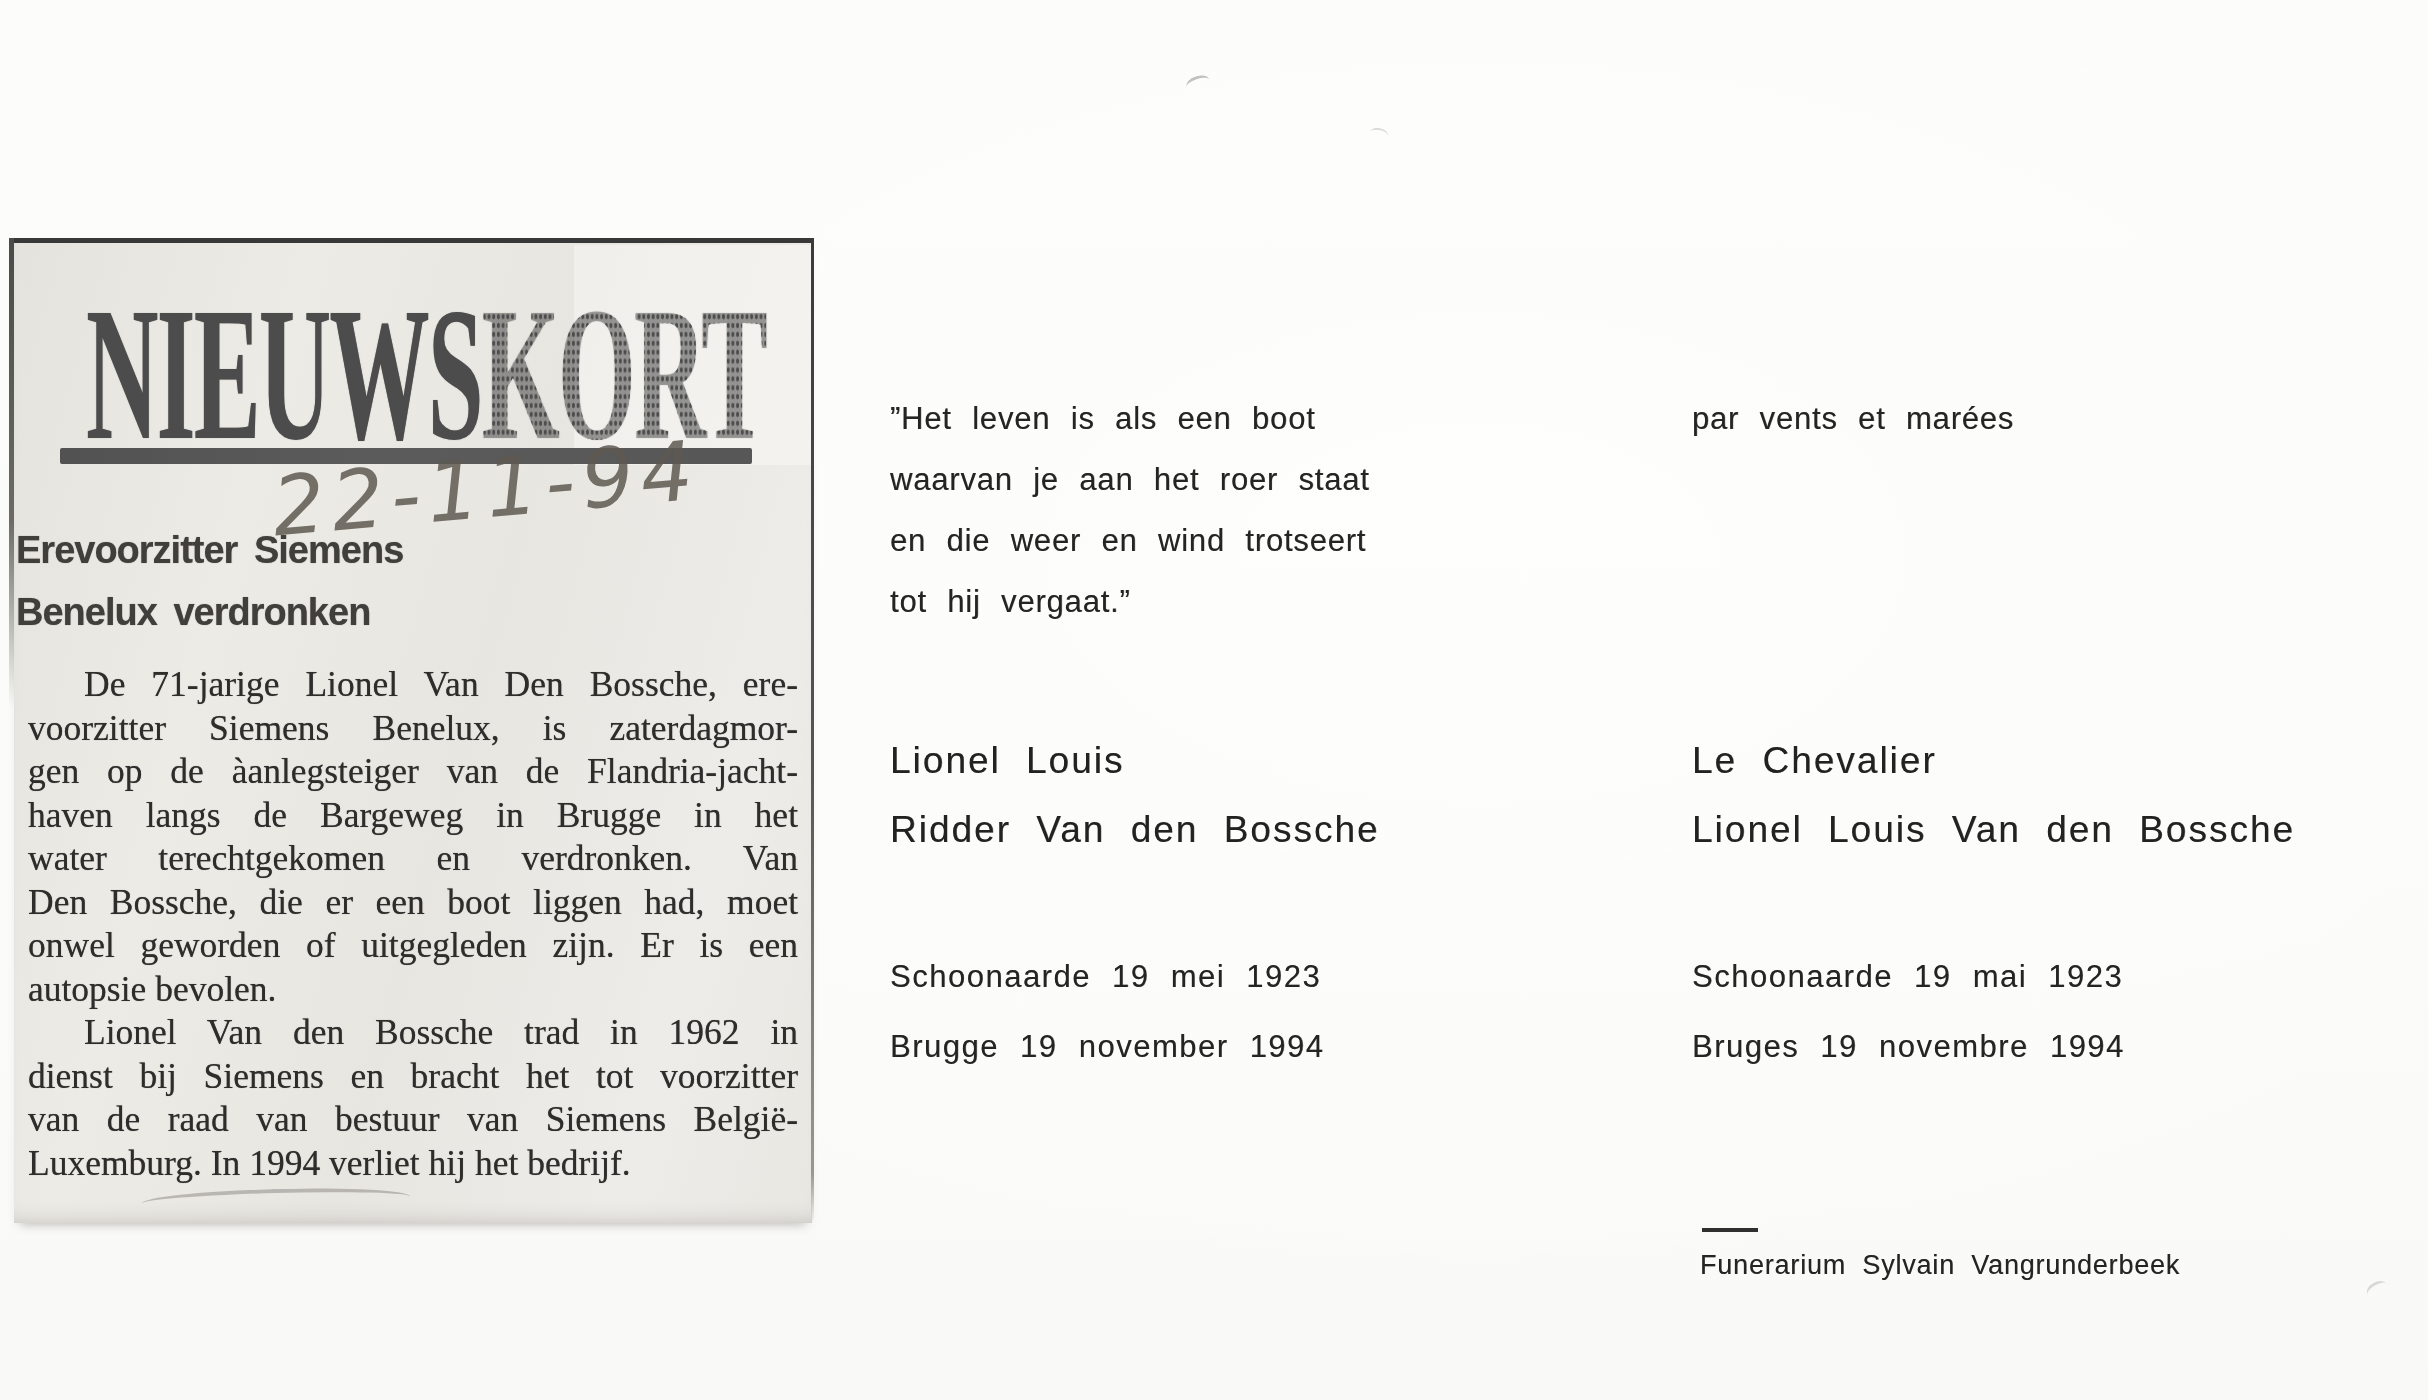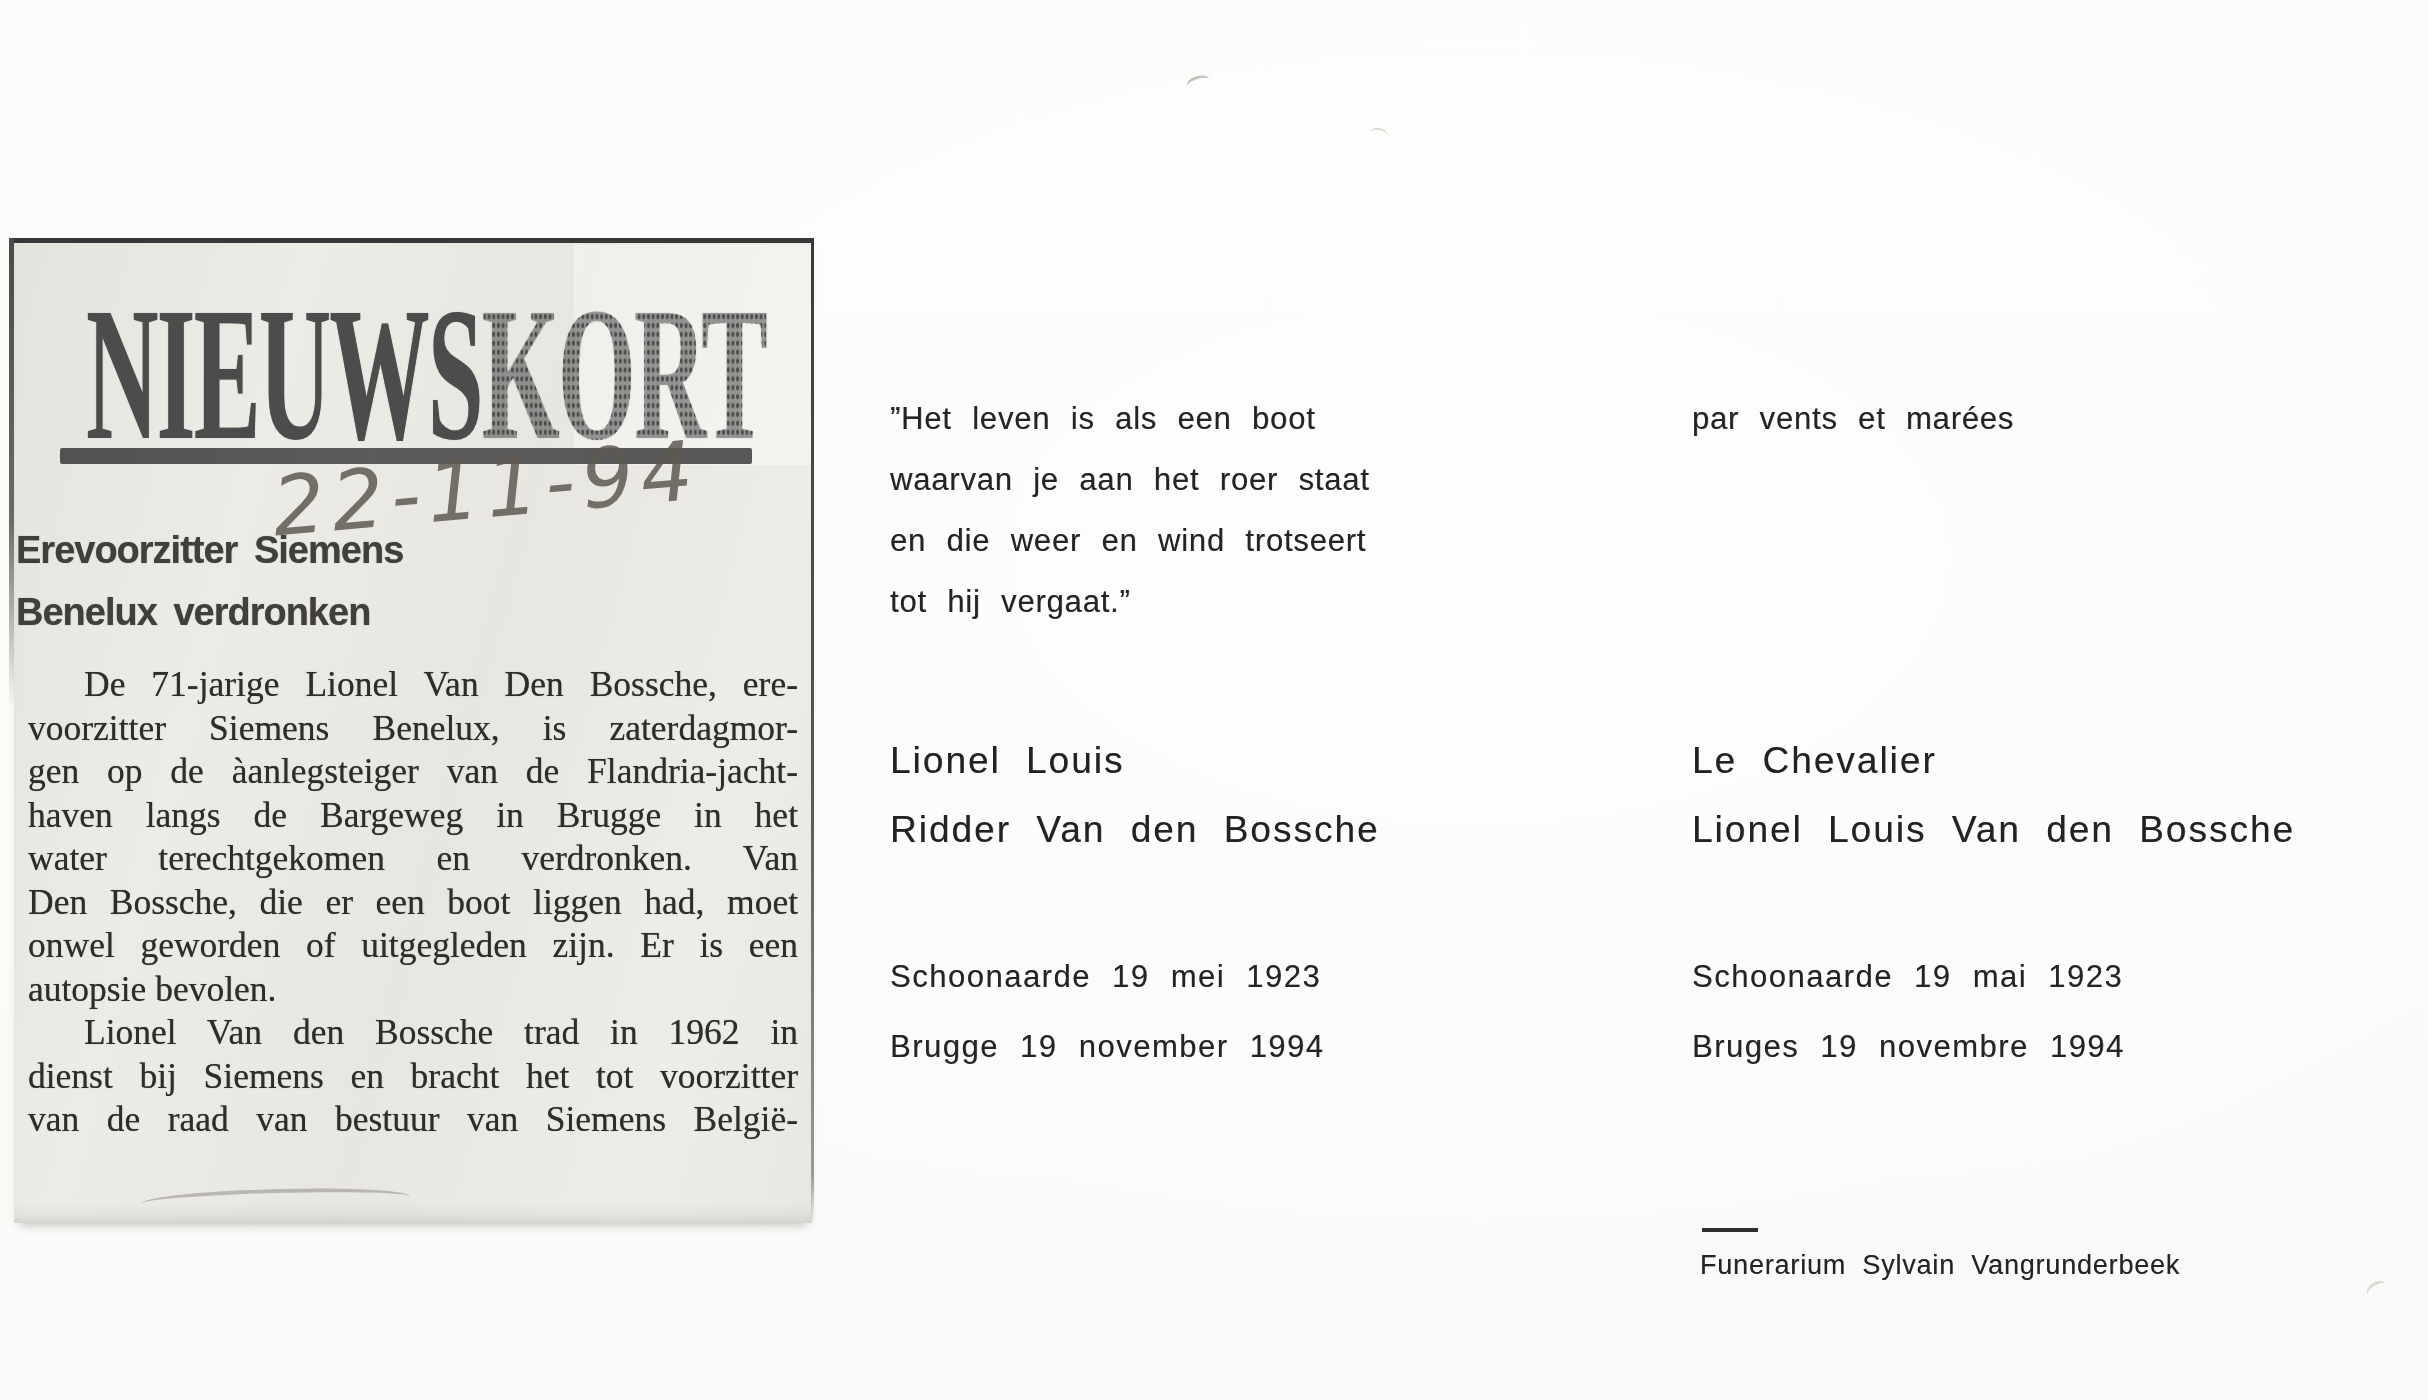--- a/index.html
+++ b/index.html
@@ -178,20 +178,21 @@
       <div class="news-line">voorzitter Siemens Benelux, is zaterdagmor-</div>
       <div class="news-line">gen op de àanlegsteiger van de Flandria-jacht-</div>
       <div class="news-line">haven langs de Bargeweg in Brugge in het</div>
       <div class="news-line">water terechtgekomen en verdronken. Van</div>
       <div class="news-line">Den Bossche, die er een boot liggen had, moet</div>
       <div class="news-line">onwel geworden of uitgegleden zijn. Er is een</div>
       <div class="news-line flush">autopsie bevolen.</div>
       <div class="news-line indent">Lionel Van den Bossche trad in 1962 in</div>
       <div class="news-line">dienst bij Siemens en bracht het tot voorzitter</div>
       <div class="news-line">van de raad van bestuur van Siemens België-</div>
+      <div class="news-line flush">Luxemburg. In 1994 verliet hij het bedrijf.</div>
     </div>
 
     <div class="paper-crease"></div>
   </div>
 
   <div class="card-col col-dutch">
     <div class="card-quote">
       <div>”Het leven is als een boot</div>
       <div>waarvan je aan het roer staat</div>
       <div>en die weer en wind trotseert</div>

